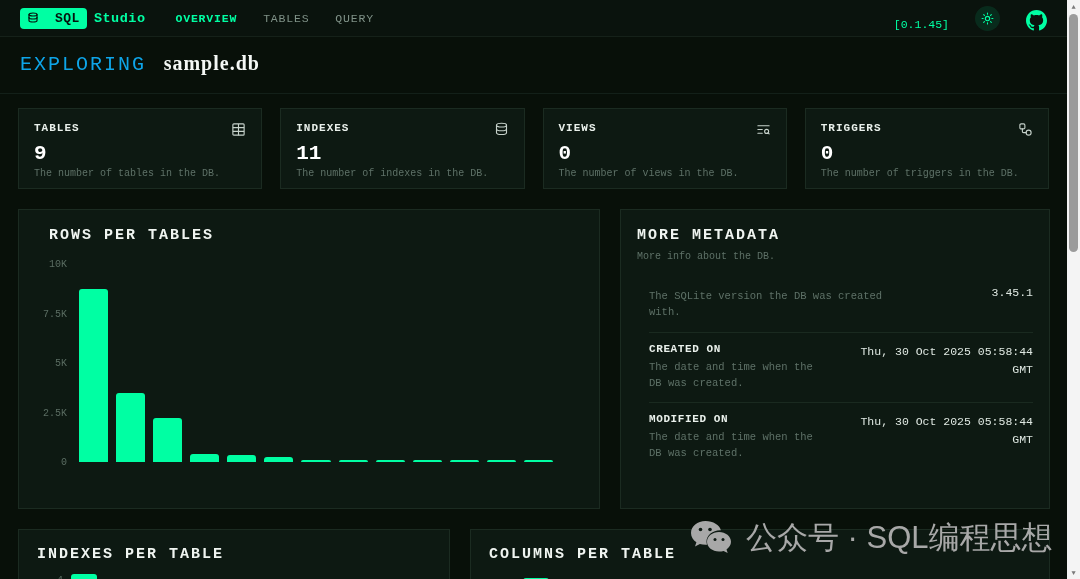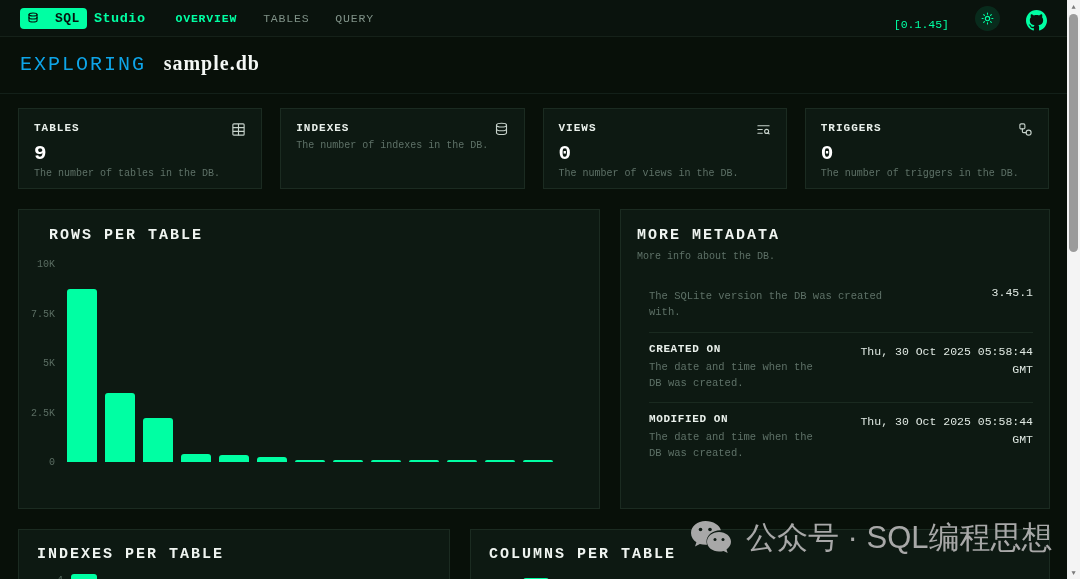--- a/index.html
+++ b/index.html
@@ -48,21 +48,21 @@
   .card-value { font-size:21px; font-weight:bold; color:#ffffff; margin-top:5px; line-height:1.1; }
   .card-desc { font-size:10px; color:var(--muted); margin-top:3px; }
 
   .mid { display:grid; grid-template-columns:582px 430px; gap:20px; margin-top:20px; }
   .panel { background:var(--panel); border:1px solid var(--border); overflow:hidden; }
   .panel-title { font-size:15px; font-weight:bold; letter-spacing:2px; color:#f0f5f1; }
   .rows-panel { height:300px; }
   .rows-panel .panel-title { padding:17px 16px 0 30px; }
 
   
-  .chart { display:flex; height:198px; margin:20px 46px 0 4px;justify-content:flex-end; }
+  .chart { display:flex; height:198px; margin:20px 46px 0 16px;justify-content:flex-end; }
   .yaxis { position:relative; width:40px; flex:none; font-size:10px; color:#5a6d62; }
   .yaxis span { position:absolute; right:8px; transform:translateY(-50%); }
   .yt4 { top:0; } .yt3 { top:25%; } .yt2 { top:50%; } .yt1 { top:75%; } .yt0 { top:100%; }
   .bars { flex:1; display:flex; align-items:flex-end; gap:8px; padding-left:4px; }
   .bar { flex:1; background:var(--accent); border-radius:3px 3px 0 0; }
 
   
   .meta-panel { height:300px; }
   .meta-panel .panel-title { padding:17px 16px 0 16px; }
   .meta-sub { font-size:10px; color:var(--muted); padding:7px 16px 0 16px; }
@@ -169,20 +169,21 @@
         <div class="card-top">
           <span class="card-label">INDEXES</span>
           <span class="card-icon">
             <svg width="15" height="15" viewBox="0 0 24 24" fill="none" stroke="currentColor" stroke-width="1.8" stroke-linecap="round">
               <ellipse cx="12" cy="5" rx="8" ry="3"></ellipse>
               <path d="M4 5v6c0 1.66 3.58 3 8 3s8-1.34 8-3V5"></path>
               <path d="M4 11v6c0 1.66 3.58 3 8 3s8-1.34 8-3v-6"></path>
             </svg>
           </span>
         </div>
+        <div class="card-value">11</div>
         <div class="card-desc">The number of indexes in the DB.</div>
       </div>
 
       <div class="card">
         <div class="card-top">
           <span class="card-label">VIEWS</span>
           <span class="card-icon">
             <svg width="15" height="15" viewBox="0 0 24 24" fill="none" stroke="currentColor" stroke-width="1.8" stroke-linecap="round">
               <path d="M21 6H3M10 12H3M10 18H3"></path>
                 <circle cx="17" cy="15" r="3.2"></circle>
@@ -206,21 +207,21 @@
           </span>
         </div>
         <div class="card-value">0</div>
         <div class="card-desc">The number of triggers in the DB.</div>
       </div>
     </div>
 
     <div class="mid">
 
       <div class="panel rows-panel">
-        <div class="panel-title">ROWS PER TABLE</div>
+        <div class="panel-title">ROWS PER TABLES</div>
         <div class="chart">
           <div class="yaxis">
             <span class="yt4">10K</span>
             <span class="yt3">7.5K</span>
             <span class="yt2">5K</span>
             <span class="yt1">2.5K</span>
             <span class="yt0">0</span>
           </div>
           <div class="bars">
               <div class="bar" style="height: 87.15%; background: rgb(0, 255, 163);"></div>

